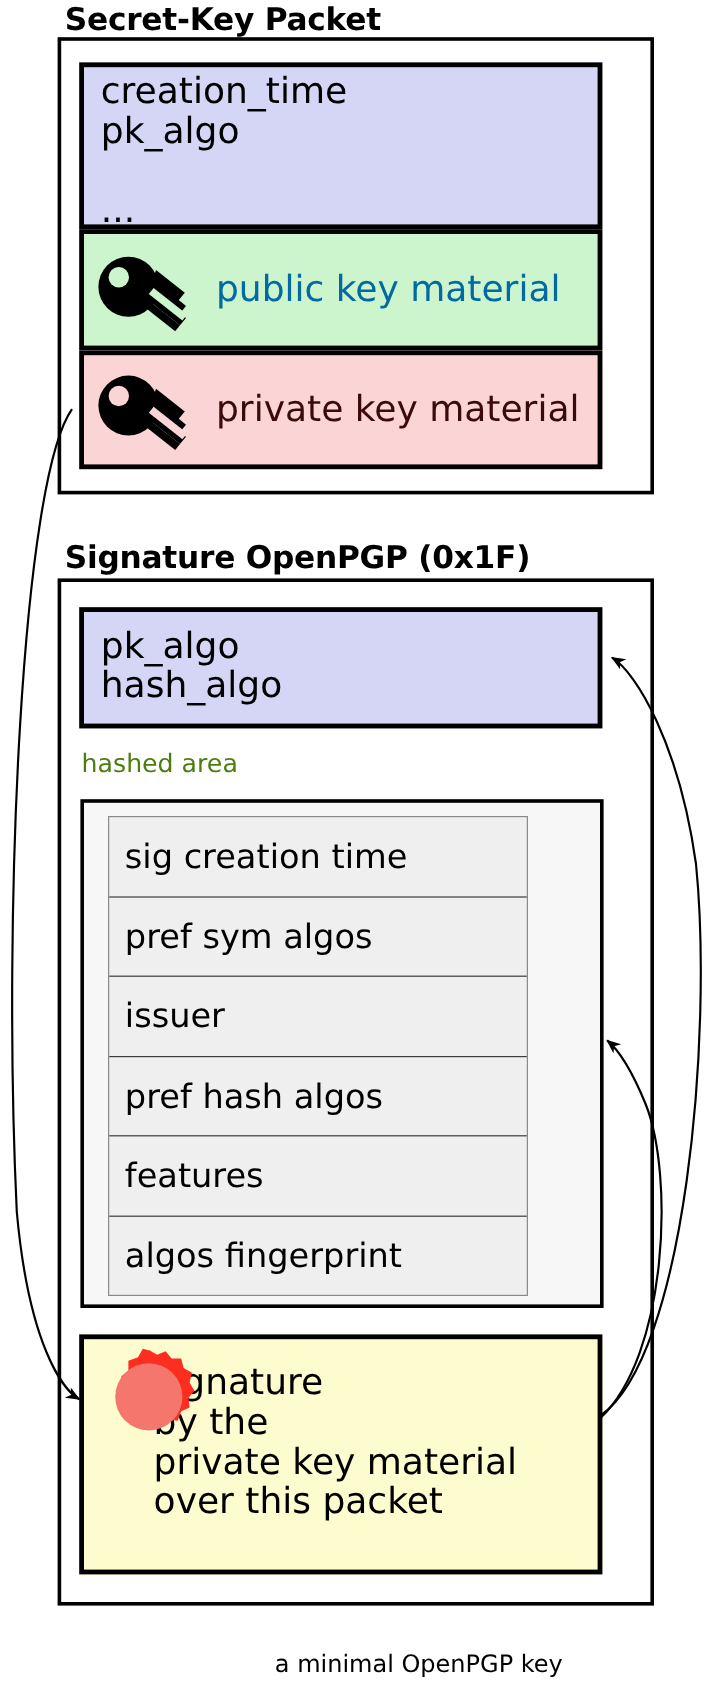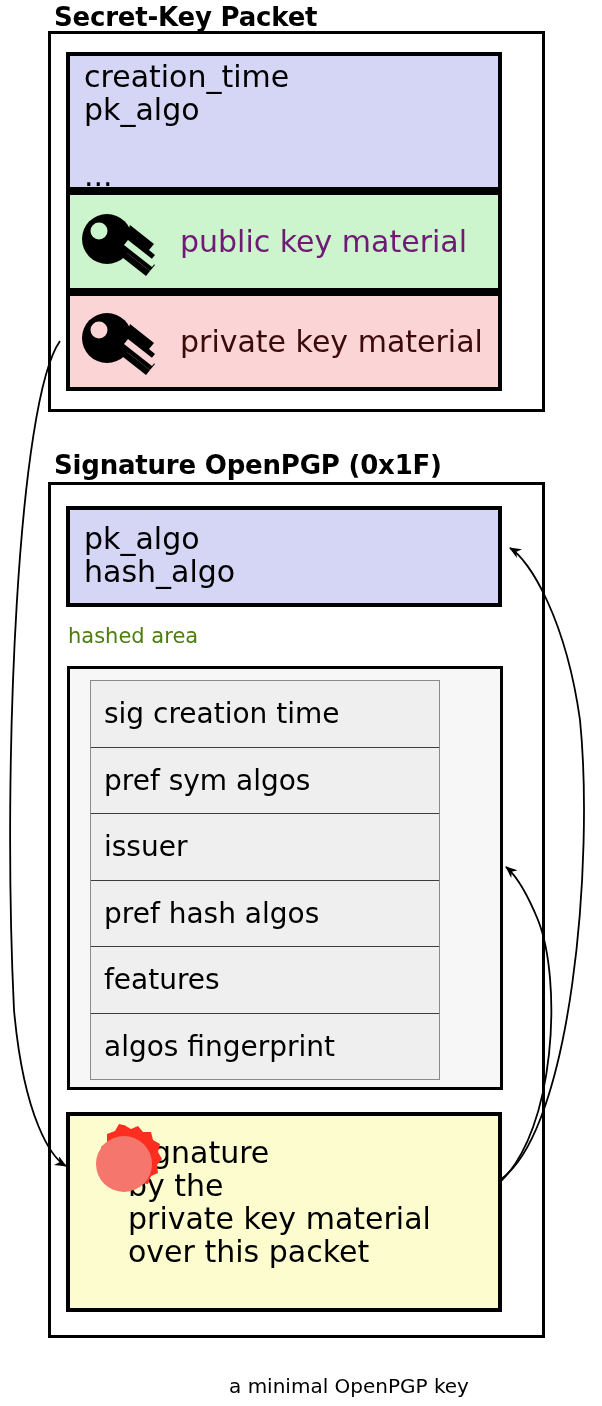--- a/index.html
+++ b/index.html
@@ -49,21 +49,21 @@
   .field-box.green  { background: #cdf5cd; }
   .field-box.pink   { background: #fbd5d5; }
   .field-box.yellow { background: #fcfcce; }
 
   .field-text {
     font-size: 30px;
     line-height: 33px;
     color: #000000;
     white-space: pre-line;
   }
-  .field-text.green-txt { color: #701a75; }
+  .field-text.green-txt { color: #0369a1; }
   .field-text.pink-txt  { color: #3b0a0a; }
 
   .blue-stack {
     padding-left: 14px;
     padding-top: 4px;
     width: 100%;
   }
 
   
   .area-label {

